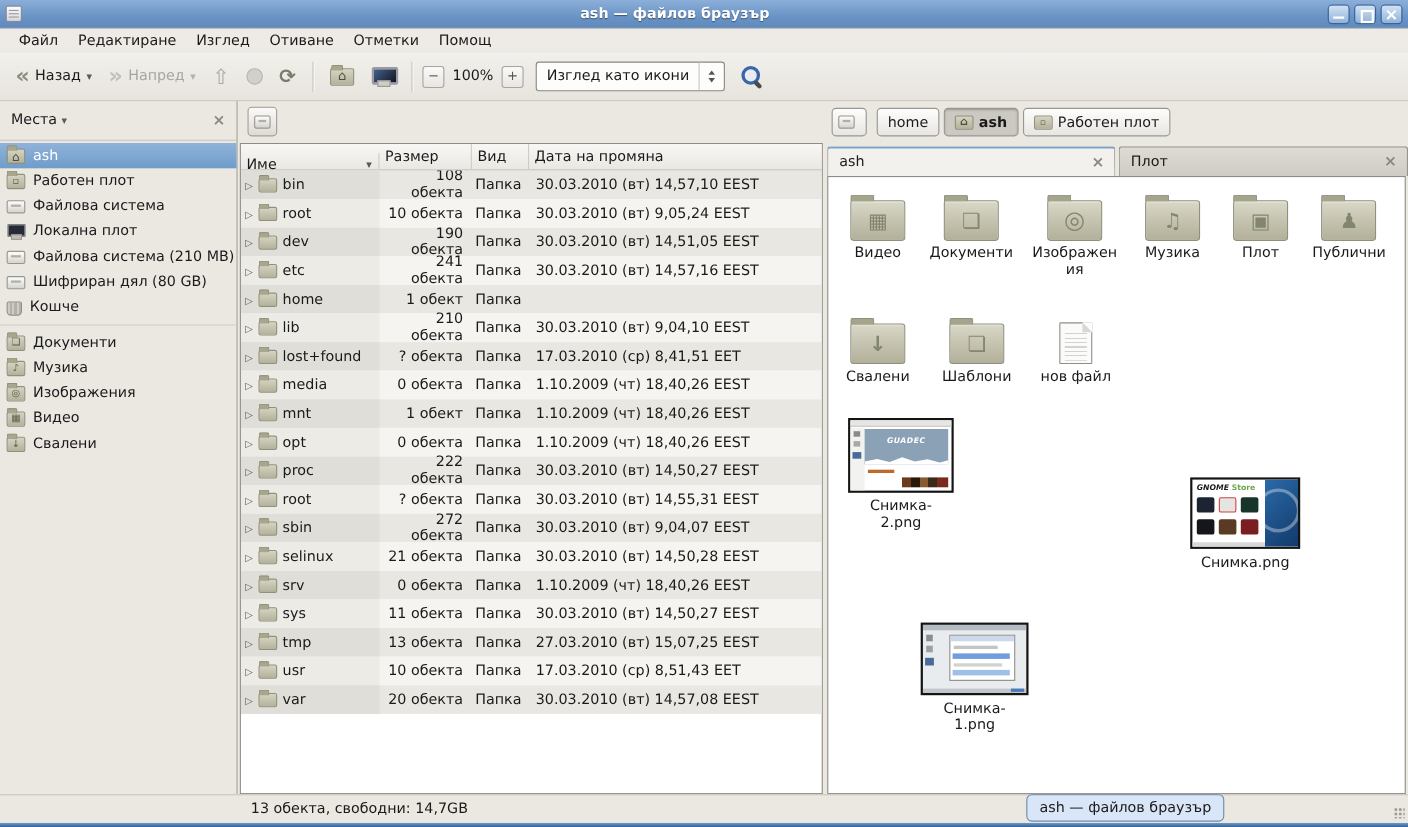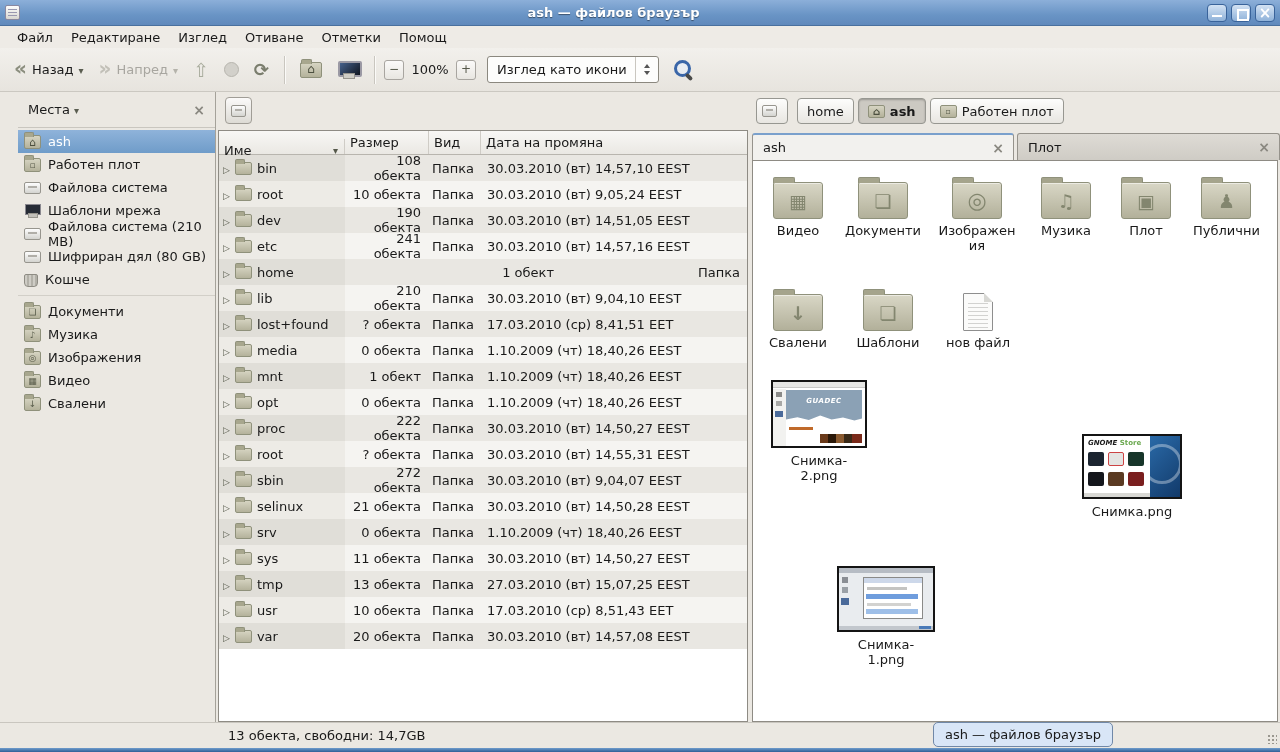--- a/index.html
+++ b/index.html
@@ -54,21 +54,21 @@
   .spin .up { border-bottom:4px solid #555; }
   .spin .dn { border-top:4px solid #555; }
   .ic-search { width:22px; height:24px; position:relative; margin-left:10px; cursor:pointer; }
   .ic-search::before { content:""; position:absolute; left:2px; top:2px; width:11px; height:11px; border:3px solid #3a66a8; border-radius:50%; background:rgba(230,238,250,.6); }
   .ic-search::after { content:""; position:absolute; right:1px; bottom:3px; width:8px; height:4px; background:#4a4a48; border-radius:2px; transform:rotate(45deg); }
 
   
   .main { height:630px; display:flex; }
 
   
-  .sidebar { width:216px; border-right:1px solid #a5a29a; display:flex; flex-direction:column;padding-left:18px; }
+  .sidebar { width:216px; border-right:1px solid #a5a29a; display:flex; flex-direction:column; }
   .side-head { height:35px; display:flex; align-items:center; padding:0 10px; gap:4px; }
   .side-close::before, .x-icon::before { content:"×"; color:#8a8880; font-weight:bold; font-size:14px; }
   .side-close { margin-left:auto; cursor:pointer; }
   .side-list { flex:1; border-top:1px solid #c9c6bf; padding-top:2px; }
   .side-item { height:23px; display:flex; align-items:center; gap:7px; padding-left:6px; cursor:pointer; }
   .side-item.selected { background:linear-gradient(#8fb3da,#6f9cc9); color:#fff; }
   .side-sep { height:1px; background:#d2cfc8; margin:4px 0; }
   .sicon { width:17px; height:14px; position:relative; flex:none; }
   .fold { background:linear-gradient(#d6d4c2,#b4b29b); border:1px solid #8f917b; border-radius:2px; }
   .fold::before { content:""; position:absolute; top:-4px; left:-1px; width:8px; height:4px; background:#a8a78e; border:1px solid #8f917b; border-bottom:none; border-radius:2px 2px 0 0; }
@@ -98,21 +98,21 @@
   .mini-drive::after { content:""; position:absolute; left:3px; right:3px; top:3px; height:2px; background:#b0aea8; }
   .table-box { flex:1; margin:0 4px 0 2px; border:1px solid #8e8b84; background:#fff; display:flex; flex-direction:column; overflow:hidden; }
   .thead { display:flex; height:24px; line-height:23px; background:linear-gradient(#f8f7f5,#eae8e3); border-bottom:1px solid #b8b5ae; flex:none; }
   .hc { border-right:1px solid #cfccc6; padding-left:5px; position:relative; cursor:pointer; }
   .h-name { width:126px;margin-top:8px; }
   .h-size { width:84px; }
   .h-type { width:52px; }
   .h-date { flex:1; border-right:none; }
   .sort-icon::before { content:"▾"; font-size:10px; color:#55584a; position:absolute; right:6px; top:0; }
   .tbody { flex:1; overflow:hidden; }
-  .trow { display:flex; height:26px; align-items:center; cursor:pointer;justify-content:space-between; }
+  .trow { display:flex; height:26px; align-items:center; cursor:pointer; }
   .trow:nth-child(odd) { background:#e9e7e2; }
   .trow:nth-child(even) { background:#f5f4f1; }
   .trow:nth-child(odd) .c-name { background:#e0ded8; }
   .trow:nth-child(even) .c-name { background:#edebe6; }
   .c-name { width:126px; height:100%; display:flex; align-items:center; gap:5px; padding-left:4px; }
   .exp-icon::before { content:"▷"; font-size:9px; color:#55584a; }
   .mini-folder { width:17px; height:13px; background:linear-gradient(#d6d4c2,#b4b29b); border:1px solid #8f917b; border-radius:2px; position:relative; flex:none; }
   .mini-folder::before { content:""; position:absolute; top:-4px; left:-1px; width:8px; height:4px; background:#a8a78e; border:1px solid #8f917b; border-bottom:none; border-radius:2px 2px 0 0; }
   .c-size { width:84px; text-align:right; padding-right:8px; }
   .c-type { width:52px; padding-left:3px; }
@@ -305,21 +305,21 @@
               <span>Работен плот</span>
             </div>
 
             <div class="side-item">
               <span class="sicon si-drive"></span>
               <span>Файлова система</span>
             </div>
 
             <div class="side-item">
               <span class="sicon si-network"></span>
-              <span>Шаблони мрежа</span>
+              <span>Локална плот</span>
             </div>
 
             <div class="side-item">
               <span class="sicon si-drive"></span>
               <span>Файлова система (210 MB)</span>
             </div>
 
             <div class="side-item">
               <span class="sicon si-drive"></span>
               <span>Шифриран дял (80 GB)</span>

